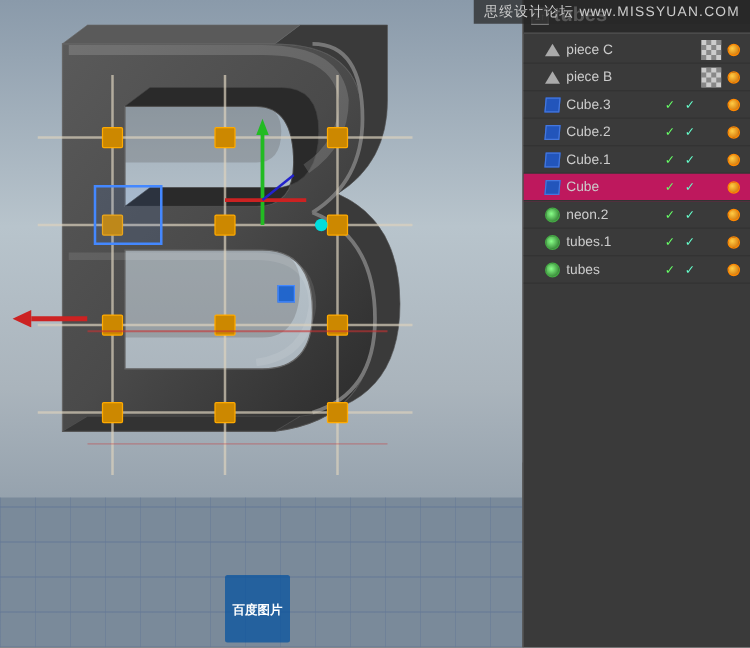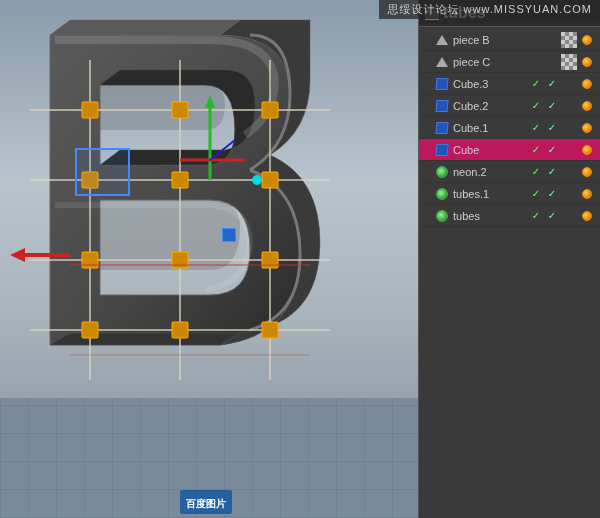--- a/index.html
+++ b/index.html
@@ -274,21 +274,21 @@
       background: radial-gradient(circle at 40% 40%, #88ff88, #226622);
       border: 1px solid #44aa44;
     }
 
     
     #bottom-watermark {
       position: absolute;
       bottom: 4px;
       right: 186px;
       background: rgba(0,80,160,0.7);
-      padding: 3px 6px;
+      padding: 18px 6px;
       border-radius: 2px;
     }
 
     #bottom-watermark span {
       color: white;
       font-size: 10px;
       font-weight: bold;
     }
 
     
@@ -422,47 +422,47 @@
       <span class="title">tubes</span>
     </div>
 
     <div id="object-list">
 
       <div class="object-row">
         <div class="indent"></div>
         <div class="obj-icon">
           <div class="tri-icon"></div>
         </div>
+        <span class="obj-name">piece C</span>
+        <div class="col-vis"></div>
+        <div class="col-render"></div>
+        <div class="col-dot">
+            <div class="checker-pattern"></div>
+          </div>
+        <div class="col-dot">
+            <div class="orange-dot"></div>
+          </div>
+      </div>
+
+      <div class="object-row">
+        <div class="indent"></div>
+        <div class="obj-icon">
+          <div class="tri-icon"></div>
+        </div>
         <span class="obj-name">piece B</span>
         <div class="col-vis"></div>
         <div class="col-render"></div>
         <div class="col-dot">
             <div class="checker-pattern"></div>
           </div>
         <div class="col-dot">
             <div class="orange-dot"></div>
           </div>
       </div>
 
-      <div class="object-row">
-        <div class="indent"></div>
-        <div class="obj-icon">
-          <div class="tri-icon"></div>
-        </div>
-        <span class="obj-name">piece C</span>
-        <div class="col-vis"></div>
-        <div class="col-render"></div>
-        <div class="col-dot">
-            <div class="checker-pattern"></div>
-          </div>
-        <div class="col-dot">
-            <div class="orange-dot"></div>
-          </div>
-      </div>
-
 
       <div class="object-row">
         <div class="indent"></div>
         <div class="obj-icon">
           <div class="cube-icon-blue"></div>
         </div>
         <span class="obj-name">Cube.3</span>
         <div class="col-vis" style="color:#66ff66;font-size:10px;">✓</div>
         <div class="col-render" style="color:#66ffcc;font-size:10px;">✓</div>
         <div class="col-dot"></div>

